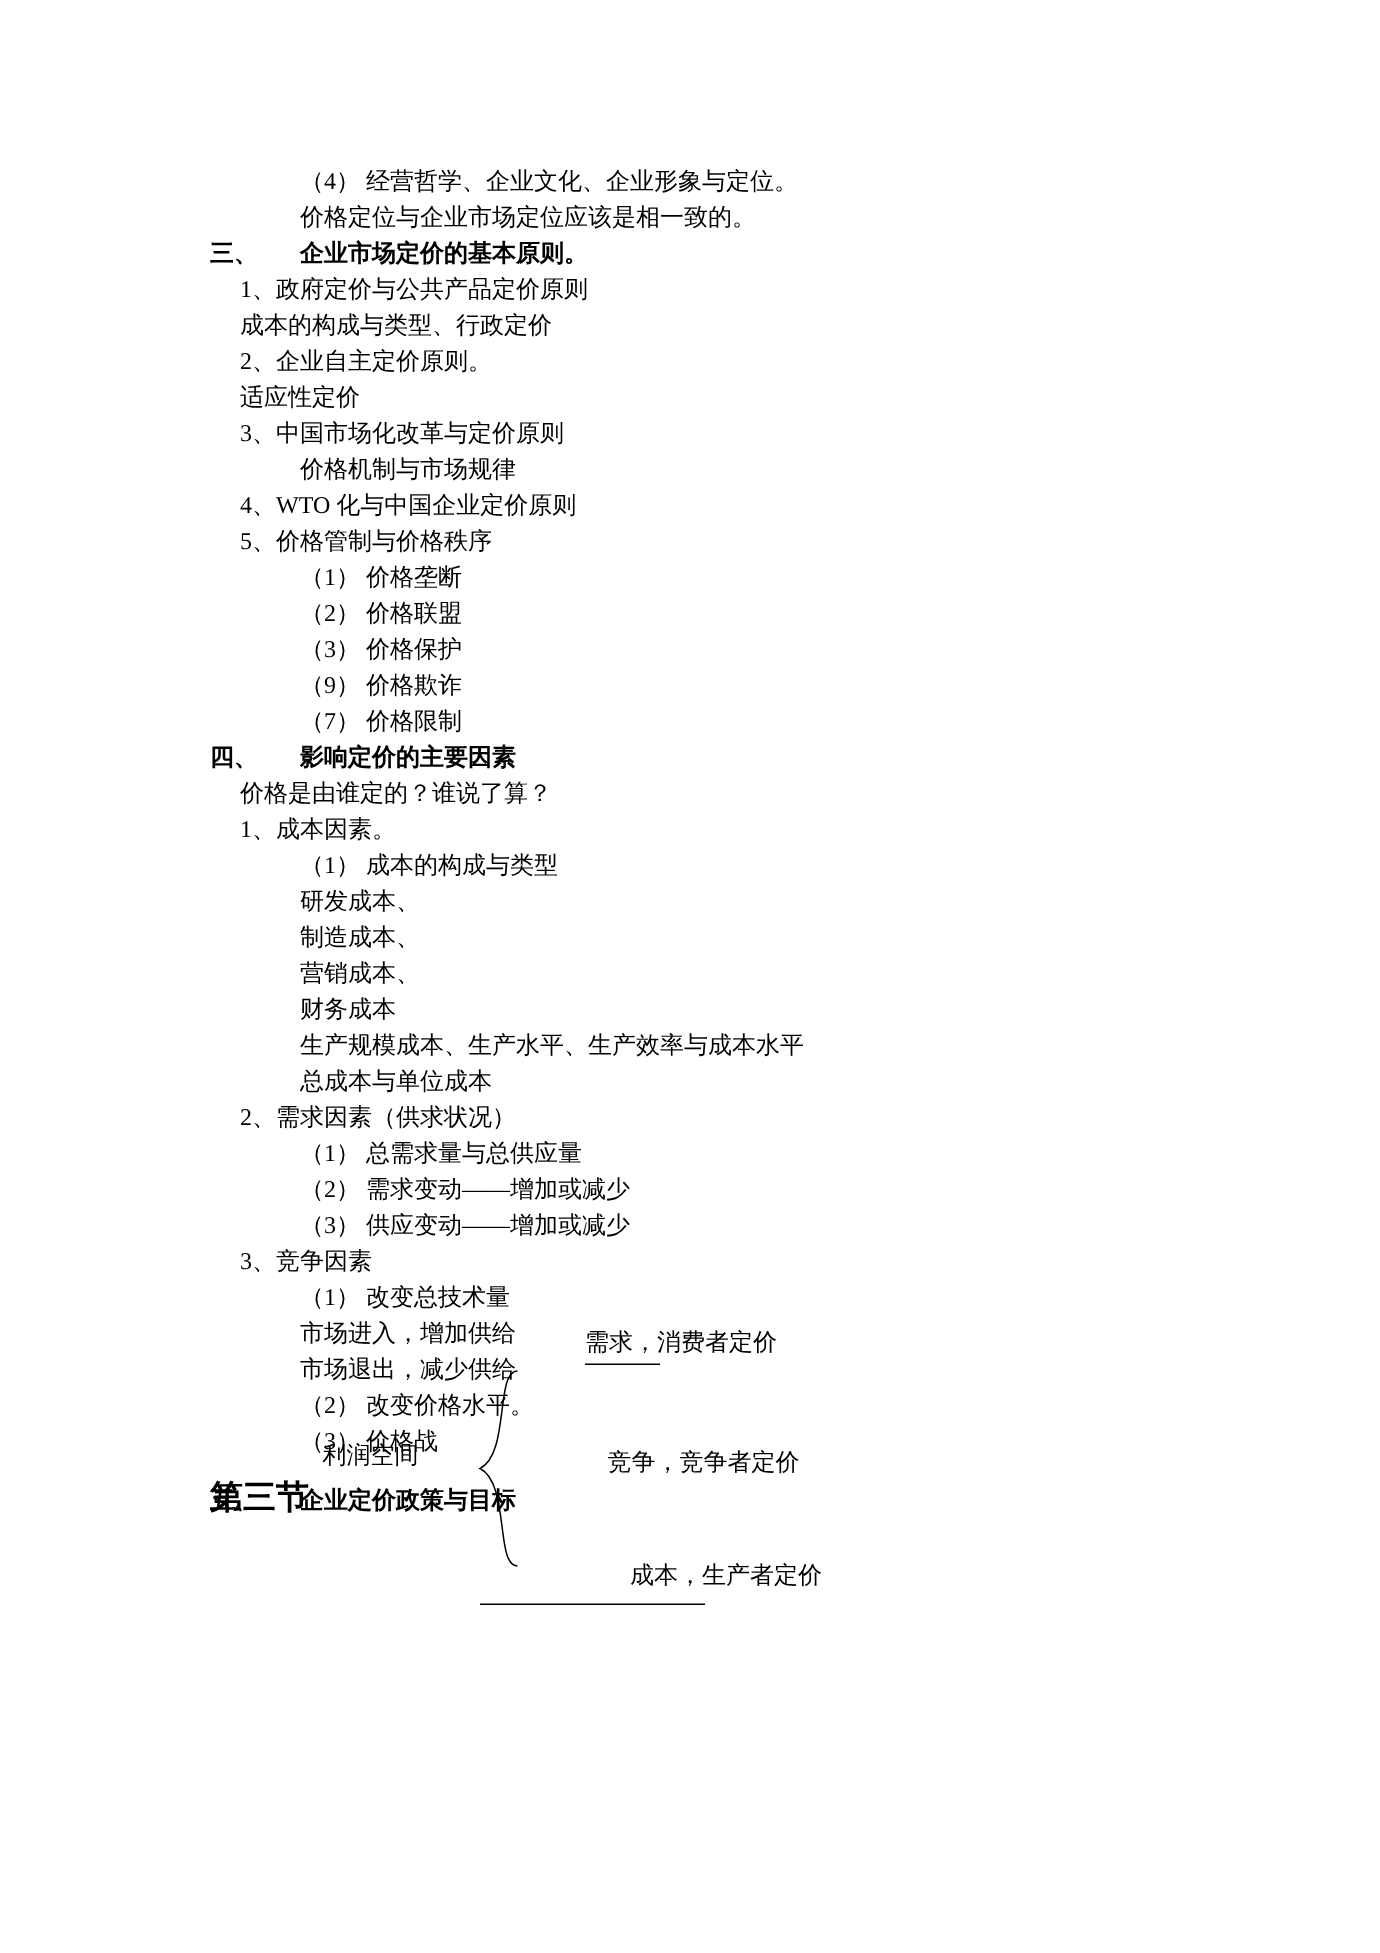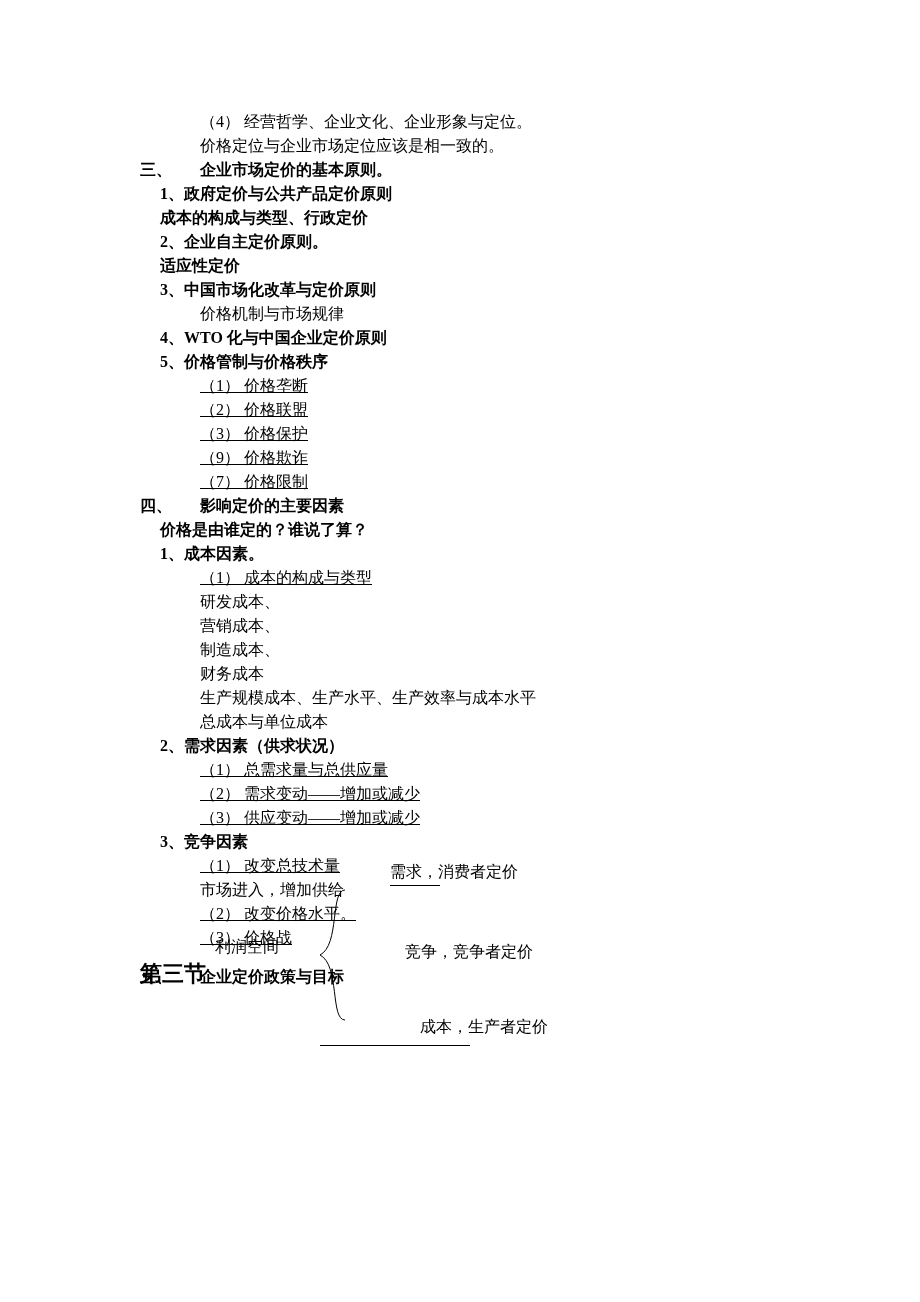--- a/index.html
+++ b/index.html
@@ -7,23 +7,23 @@
       font-size: 16px;
       line-height: 1.5;
       color: #000;
       background: #fff;
       width: 920px;
       margin: 0;
       padding: 110px 100px 40px 140px;
       box-sizing: border-box;
     }
     .indent-1 { padding-left: 60px; }
-    .indent-2 { padding-left: 20px; font-weight: bold; }
+    .indent-2 { padding-left: 20px; }
     .indent-3 { padding-left: 60px; }
-    .indent-4 { padding-left: 60px; text-decoration: underline; }
+    .indent-4 { padding-left: 60px; }
     .heading-line {
       display: flex;
       font-weight: bold;
     }
     .heading-line .num {
       min-width: 60px;
     }
     .section-title {
       font-size: 22px;
       font-weight: bold;
@@ -80,32 +80,33 @@
   <div class="indent-4">（7）  价格限制</div>
 
   <div class="heading-line">
     <span class="num">四、</span>
     <span>影响定价的主要因素</span>
   </div>
   <div class="indent-2">价格是由谁定的？谁说了算？</div>
   <div class="indent-2">1、成本因素。</div>
   <div class="indent-4">（1）  成本的构成与类型</div>
   <div class="indent-3">研发成本、</div>
+  <div class="indent-3">制造成本、</div>
   <div class="indent-3">营销成本、</div>
-  <div class="indent-3">制造成本、</div>
   <div class="indent-3">财务成本</div>
   <div class="indent-3">生产规模成本、生产水平、生产效率与成本水平</div>
   <div class="indent-3">总成本与单位成本</div>
   <div class="indent-2">2、需求因素（供求状况）</div>
   <div class="indent-4">（1）  总需求量与总供应量</div>
   <div class="indent-4">（2）  需求变动——增加或减少</div>
   <div class="indent-4">（3）  供应变动——增加或减少</div>
   <div class="indent-2">3、竞争因素</div>
   <div class="indent-4">（1）  改变总技术量</div>
   <div class="indent-3">市场进入，增加供给</div>
+  <div class="indent-3">市场退出，减少供给</div>
   <div class="indent-4">（2）  改变价格水平。</div>
   <div class="indent-4">（3）  价格战</div>
 
   <div class="diagram-container">
     <div class="diagram-text" style="left:250px; top:-15px;">需求，消费者定价</div>
     <div class="line-top" style="left:250px; top:10px;"></div>
 
     <svg class="diagram-svg" width="40" height="140">
       <path d="M 30 5 C 15 5, 25 60, 5 70 C 25 80, 15 135, 30 135" stroke="#000" fill="none" stroke-width="1"></path>
     </svg>

